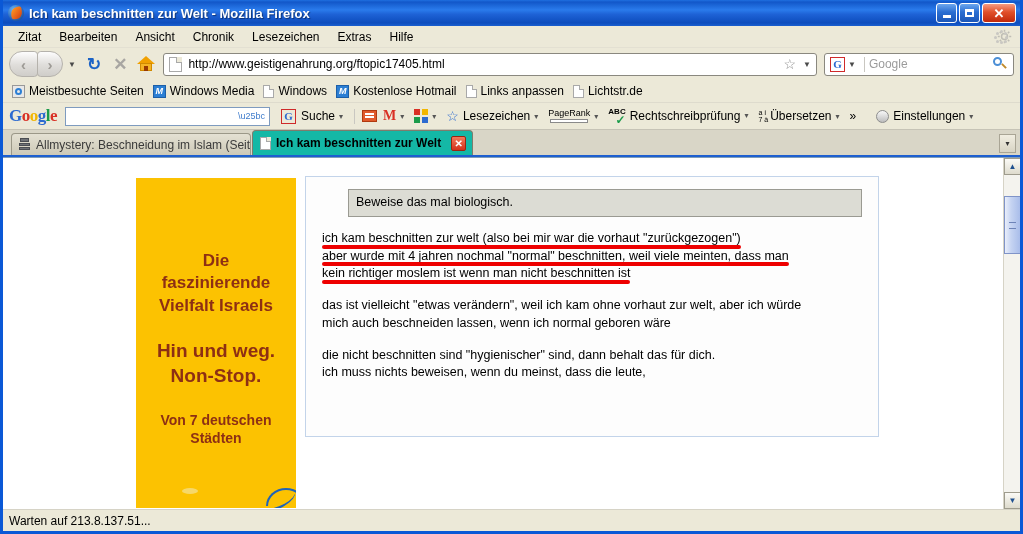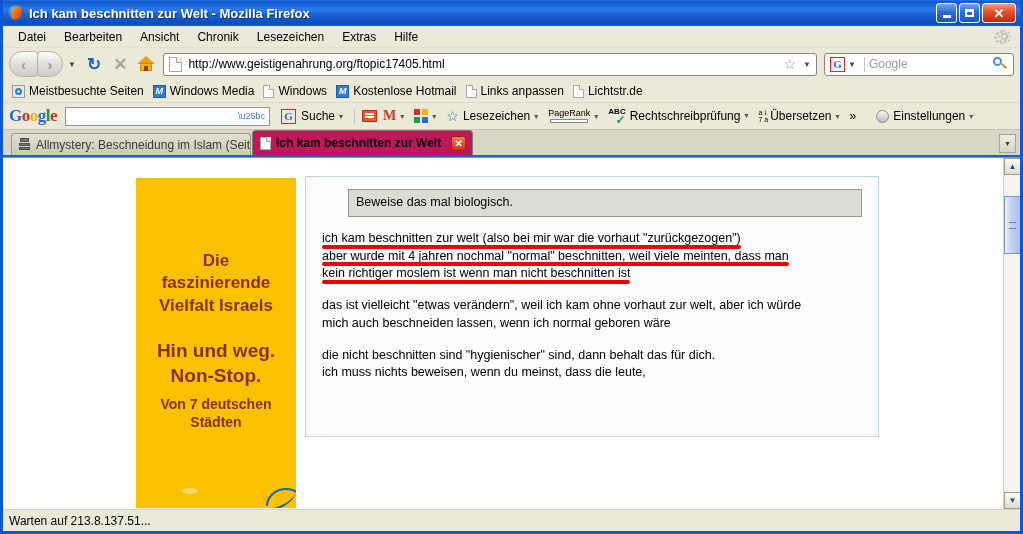--- a/index.html
+++ b/index.html
@@ -251,21 +251,21 @@
     border-radius: 4px 4px 0 0;
     box-sizing:border-box;
     background: linear-gradient(to bottom,#e4e1d3,#cdc9b7);
     color:#3a3a3a;
     white-space:nowrap;
     margin-right:1px;
     max-width: 240px;
     overflow:hidden;
   }
   .tab.active {
-    background:#be185d;
+    background:#14b8a6;
     color:#000;
     font-weight:bold;
     height: 25px;
     border-color:#7f7c6d;
   }
   .tab .tico{margin-right:5px;flex:none;}
   .ic-stack{width:12px;height:13px;position:relative;}
   .ic-stack i{position:absolute;display:block;background:#6f7277;border:1px solid #4a4d52;box-sizing:border-box;font-style:normal;}
   .ic-stack .a{left:1px;top:0px;width:9px;height:4px;}
   .ic-stack .b{left:0px;top:5px;width:11px;height:3px;}
@@ -295,21 +295,21 @@
   .ad {
     position:absolute;
     left: 133px; top: 20px;
     width: 160px; height: 330px;
     background: #fcc201;
     text-align:center;
     overflow:hidden;
   }
   .ad .l1 { color:#8d2f14; font-weight:bold; font-size:17px; line-height:1.32; margin-top:72px; }
   .ad .l2 { color:#8d2f14; font-weight:bold; font-size:19px; line-height:1.3; margin-top:22px; }
-  .ad .l3 { color:#8d2f14; font-weight:bold; font-size:14px; line-height:1.32; margin-top:6px; }
+  .ad .l3 { color:#8d2f14; font-weight:bold; font-size:14px; line-height:1.32; margin-top:22px; }
   .ad .swoosh{
     position:absolute;left:90px;bottom:-6px;width:70px;height:30px;
     border-bottom:3px solid #1e63b8;border-radius:0 0 60% 10%;
     transform: rotate(-6deg);
   }
   .ad .swoosh2{
     position:absolute;left:130px;bottom:2px;width:36px;height:16px;
     border:2px solid #1e63b8;border-bottom:none;border-radius:50% 50% 0 0 / 100% 100% 0 0;
   }
   .ad .dot{position:absolute;left:46px;bottom:14px;width:16px;height:6px;background:#f6d86a;border-radius:50%;}
@@ -406,21 +406,21 @@
       <div class="win-btn">
           <div class="glyph-max"></div>
         </div>
       <div class="win-btn close">
           <span class="glyph-close">✕</span>
         </div>
     </div>
   </div>
 
   <div class="menubar">
-    <div class="menu-item"><span>Datei</span></div>
+    <div class="menu-item"><span>Zitat</span></div>
     <div class="menu-item"><span>Bearbeiten</span></div>
     <div class="menu-item"><span>Ansicht</span></div>
     <div class="menu-item"><span>Chronik</span></div>
     <div class="menu-item"><span>Lesezeichen</span></div>
     <div class="menu-item"><span>Extras</span></div>
     <div class="menu-item"><span>Hilfe</span></div>
     <svg class="menu-gear" viewBox="0 0 16 16">
       <circle cx="8" cy="8" r="3.2" fill="none" stroke="#8a8a8a" stroke-width="1.6"></circle>
       <g stroke="#8a8a8a" stroke-width="1.6">
         <line x1="8" y1="0.8" x2="8" y2="3"></line>

